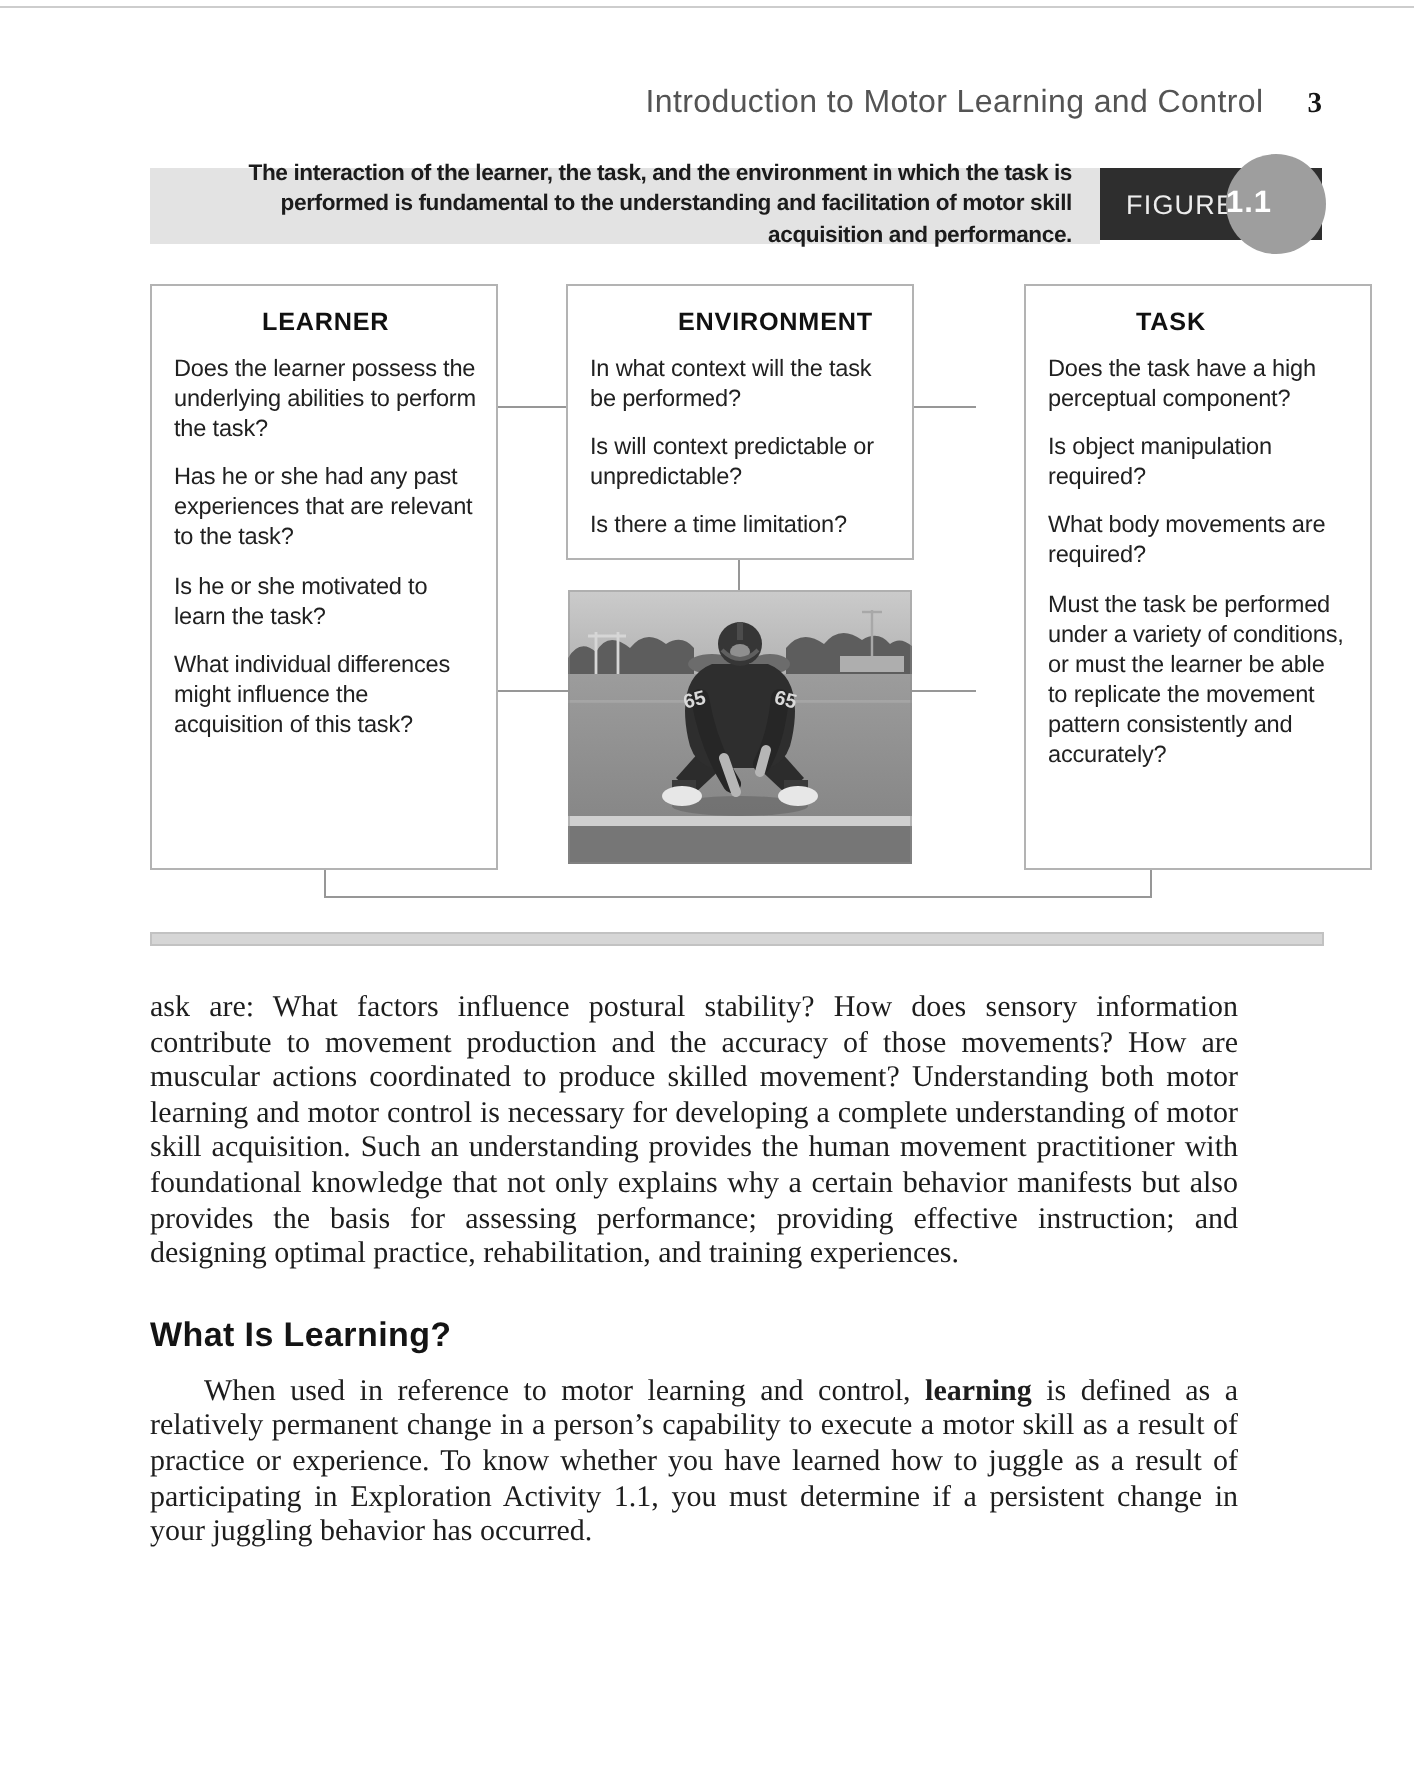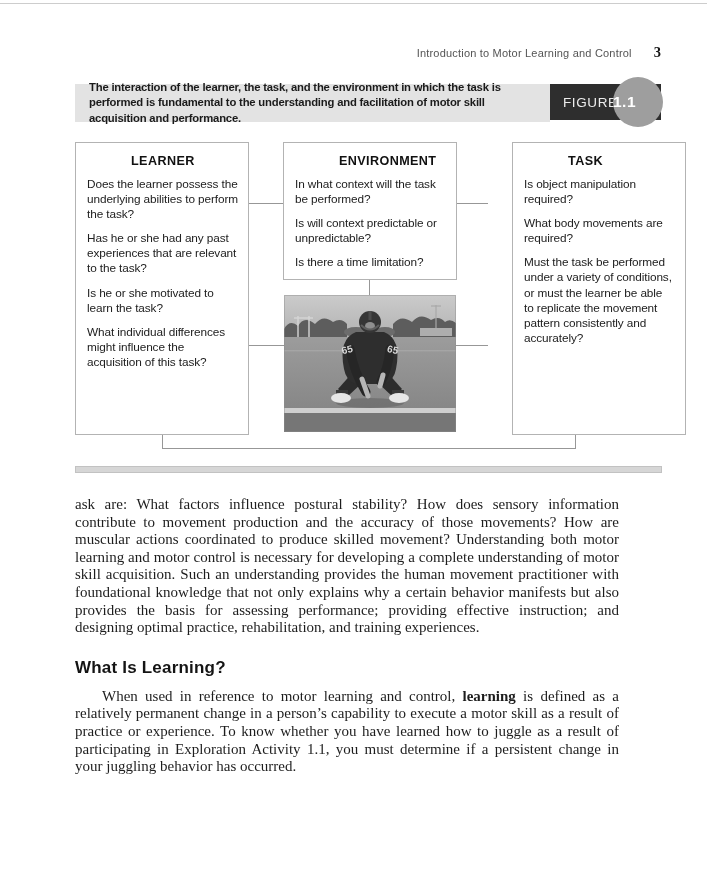--- a/index.html
+++ b/index.html
@@ -4,27 +4,27 @@
 <style>
   html,body{margin:0;padding:0;background:#ffffff;}
   .page{
     position:relative;width:707px;height:896px;background:#ffffff;overflow:hidden;
     font-family:"Liberation Sans",sans-serif;
   }
   .top-rule{position:absolute;left:0;top:3px;width:707px;height:1px;background:#cdcdcd;}
 
   
   .header{position:absolute;top:43px;left:75px;width:586px;text-align:right;white-space:nowrap;}
-  .header .title{font-size:11px;color:#545454;letter-spacing:.2px;}
+  .header .title{font-size:16px;color:#545454;letter-spacing:.2px;}
   .header .pagenum{font-family:"Liberation Serif",serif;font-weight:bold;font-size:14.5px;color:#141414;margin-left:22px;}
 
   
   .caption-box{
     position:absolute;left:75px;top:84px;width:475px;height:38px;background:#e3e3e3;
-    display:flex;align-items:center;justify-content:center;text-align:left;
+    display:flex;align-items:center;justify-content:center;text-align:right;
     box-sizing:border-box;padding:0 14px;
     font-size:11.3px;font-weight:bold;line-height:1.38;color:#1b1b1b;letter-spacing:-.2px;
   }
   .figure-bar{
     position:absolute;left:550px;top:84px;width:111px;height:36px;background:#2e2e2e;
     display:flex;align-items:center;box-sizing:border-box;padding-left:13px;
     color:#ededed;font-size:13.5px;letter-spacing:.6px;
   }
   .figure-circle{
     position:absolute;left:613px;top:77px;width:50px;height:50px;border-radius:50%;
@@ -103,20 +103,21 @@
 
   <div class="dbox dbox-environment">
     <h3>ENVIRONMENT</h3>
     <p>In what context will the task be performed?</p>
     <p>Is will context predictable or unpredictable?</p>
     <p>Is there a time limitation?</p>
   </div>
 
   <div class="dbox dbox-task">
     <h3>TASK</h3>
+    <p>Does the task have a high perceptual component?</p>
     <p>Is object manipulation required?</p>
     <p>What body movements are required?</p>
     <p>Must the task be performed under a variety of conditions, or must the learner be able to replicate the movement pattern consistently and accurately?</p>
   </div>
 
   <div class="conn conn-h1"></div>
   <div class="conn conn-h2"></div>
   <div class="conn conn-v1"></div>
   <div class="conn conn-h3"></div>
   <div class="conn conn-h4"></div>

